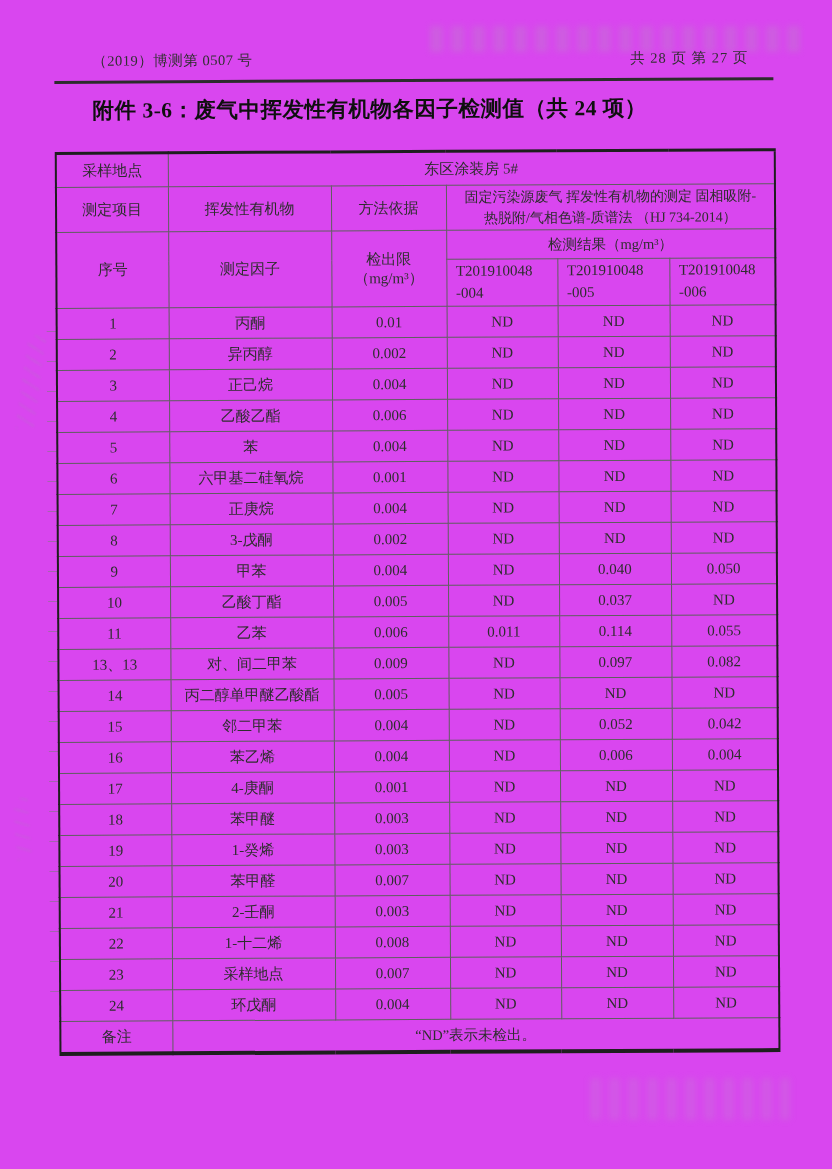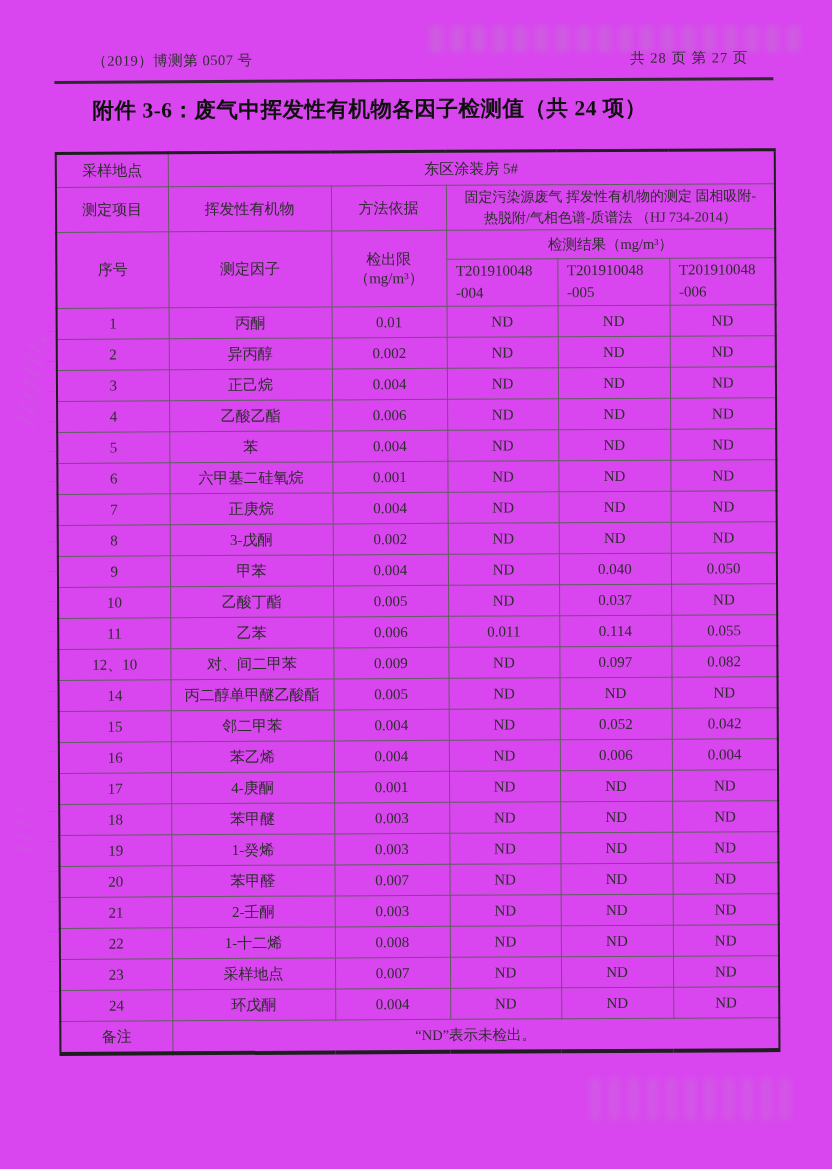--- a/index.html
+++ b/index.html
@@ -214,21 +214,21 @@
   <tr class="r-data">
     <td>11</td>
     <td>乙苯</td>
     <td>0.006</td>
     <td>0.011</td>
     <td>0.114</td>
     <td>0.055</td>
   </tr>
 
   <tr class="r-data">
-    <td>12、10</td>
+    <td>13、13</td>
     <td>对、间二甲苯</td>
     <td>0.009</td>
     <td>ND</td>
     <td>0.097</td>
     <td>0.082</td>
   </tr>
 
   <tr class="r-data">
     <td>14</td>
     <td>丙二醇单甲醚乙酸酯</td>

